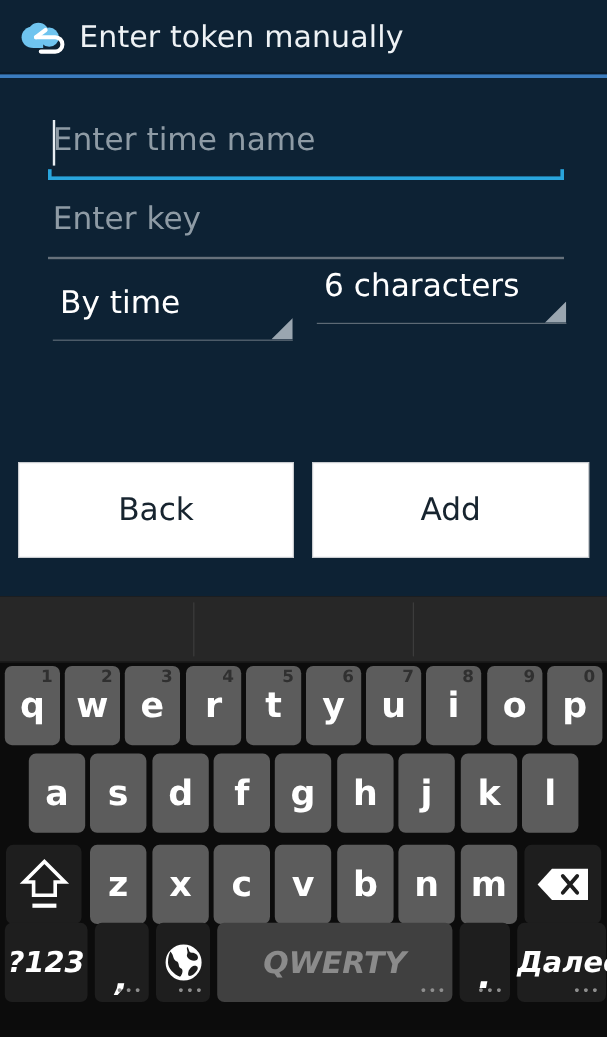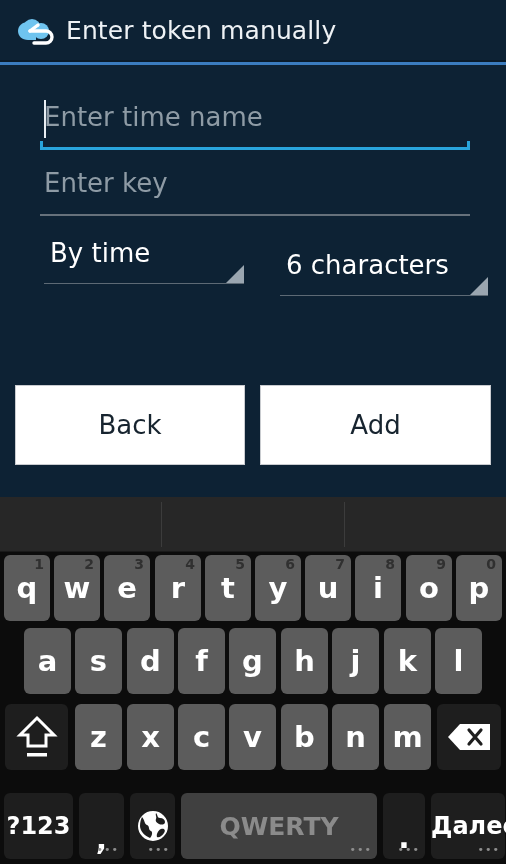--- a/index.html
+++ b/index.html
@@ -48,21 +48,21 @@
     font-size:26px;color:#ffffff;white-space:nowrap;font-weight:400;
   }
   .spinner .rule{position:absolute;left:0;bottom:0;height:1px;background:#5d6a75;}
   .spinner .tri{
     position:absolute;right:0;bottom:1px;width:18px;height:18px;
     background:#9aa6b0;
     clip-path:polygon(100% 0,100% 100%,0 100%);
   }
   #spinner-mode{left:44px;top:238px;width:200px;}
   #spinner-mode .rule{width:200px;}
-  #spinner-len{left:264px;top:250px;width:208px;margin-left:16px;}
+  #spinner-len{left:264px;top:224px;width:208px;}
   #spinner-len .rule{width:208px;}
 
   .btn{
     position:absolute;top:385px;height:80px;
     background:#ffffff;border:1px solid #c9ccd0;
     display:flex;align-items:center;justify-content:center;
     font-size:26px;color:#17242f;box-sizing:border-box;
   }
   #btn-back{left:15px;width:230px;}
   #btn-add{left:260px;width:231px;}
@@ -72,21 +72,21 @@
   #suggestions{position:absolute;left:0;top:0;width:506px;height:55px;background:#272727;}
   .sug-div{position:absolute;top:5px;width:1px;height:45px;background:#3c3c3c;}
   #sug-div-1{left:161px;}
   #sug-div-2{left:344px;}
   #sug-bottom{position:absolute;left:0;top:54px;width:506px;height:1px;background:#1a1a1a;}
 
   .krow{position:absolute;left:0;width:506px;}
   #row1{top:58px;height:70px;}
   #row2{top:131px;height:70px;}
   #row3{top:207px;height:70px;}
-  #row4{top:296px;height:72px;}
+  #row4{top:272px;height:72px;font-style:italic;}
 
   .key{
     position:absolute;top:0;height:66px;
     background:#5c5c5c;border-radius:6px;
     box-sizing:border-box;
   }
   .key.dark{background:#1e1e1e;}
   .key.space{background:#404040;}
   .key .lbl{
     position:absolute;left:0;right:0;top:50%;transform:translateY(-50%);

